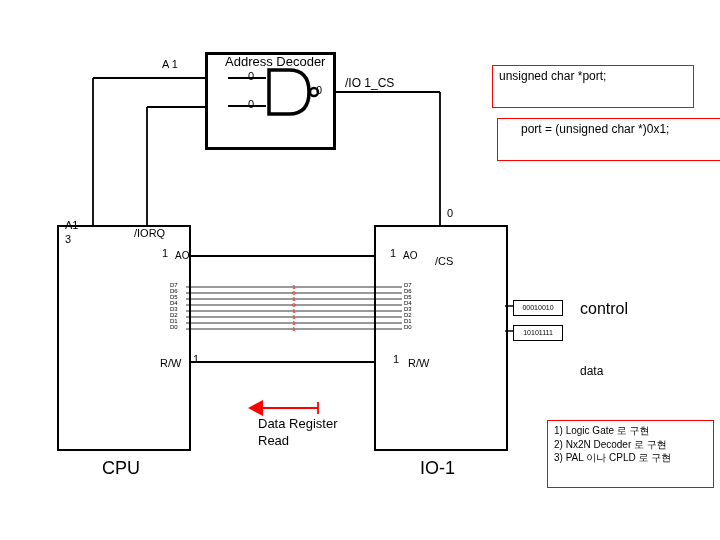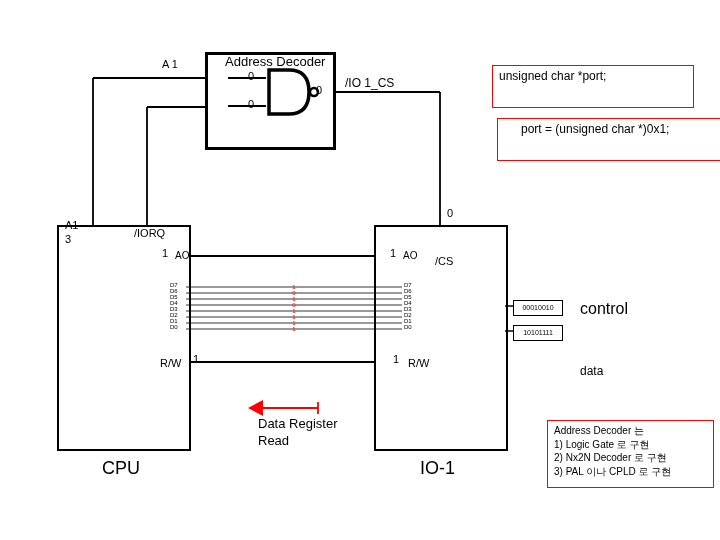--- a/index.html
+++ b/index.html
@@ -360,17 +360,16 @@
 <div class="control-label">control</div>
 <div class="bits-box-2">10101111</div>
 <div class="data-label">data</div>
 
 <svg style="position:absolute;top:298px;left:505px;" width="10" height="42">
   <line x1="0" y1="8" x2="8" y2="8" stroke="black" stroke-width="1.5"></line>
   <line x1="0" y1="33" x2="8" y2="33" stroke="black" stroke-width="1.5"></line>
 </svg>
 
 <div class="addr-decoder-box">
-  <div>Address Decoder 는</div>
   <div>1)  Logic Gate 로 구현</div>
   <div>2)  Nx2N Decoder 로 구현</div>
   <div>3)  PAL 이나 CPLD 로 구현</div>
 </div>
 
 </body></html>

